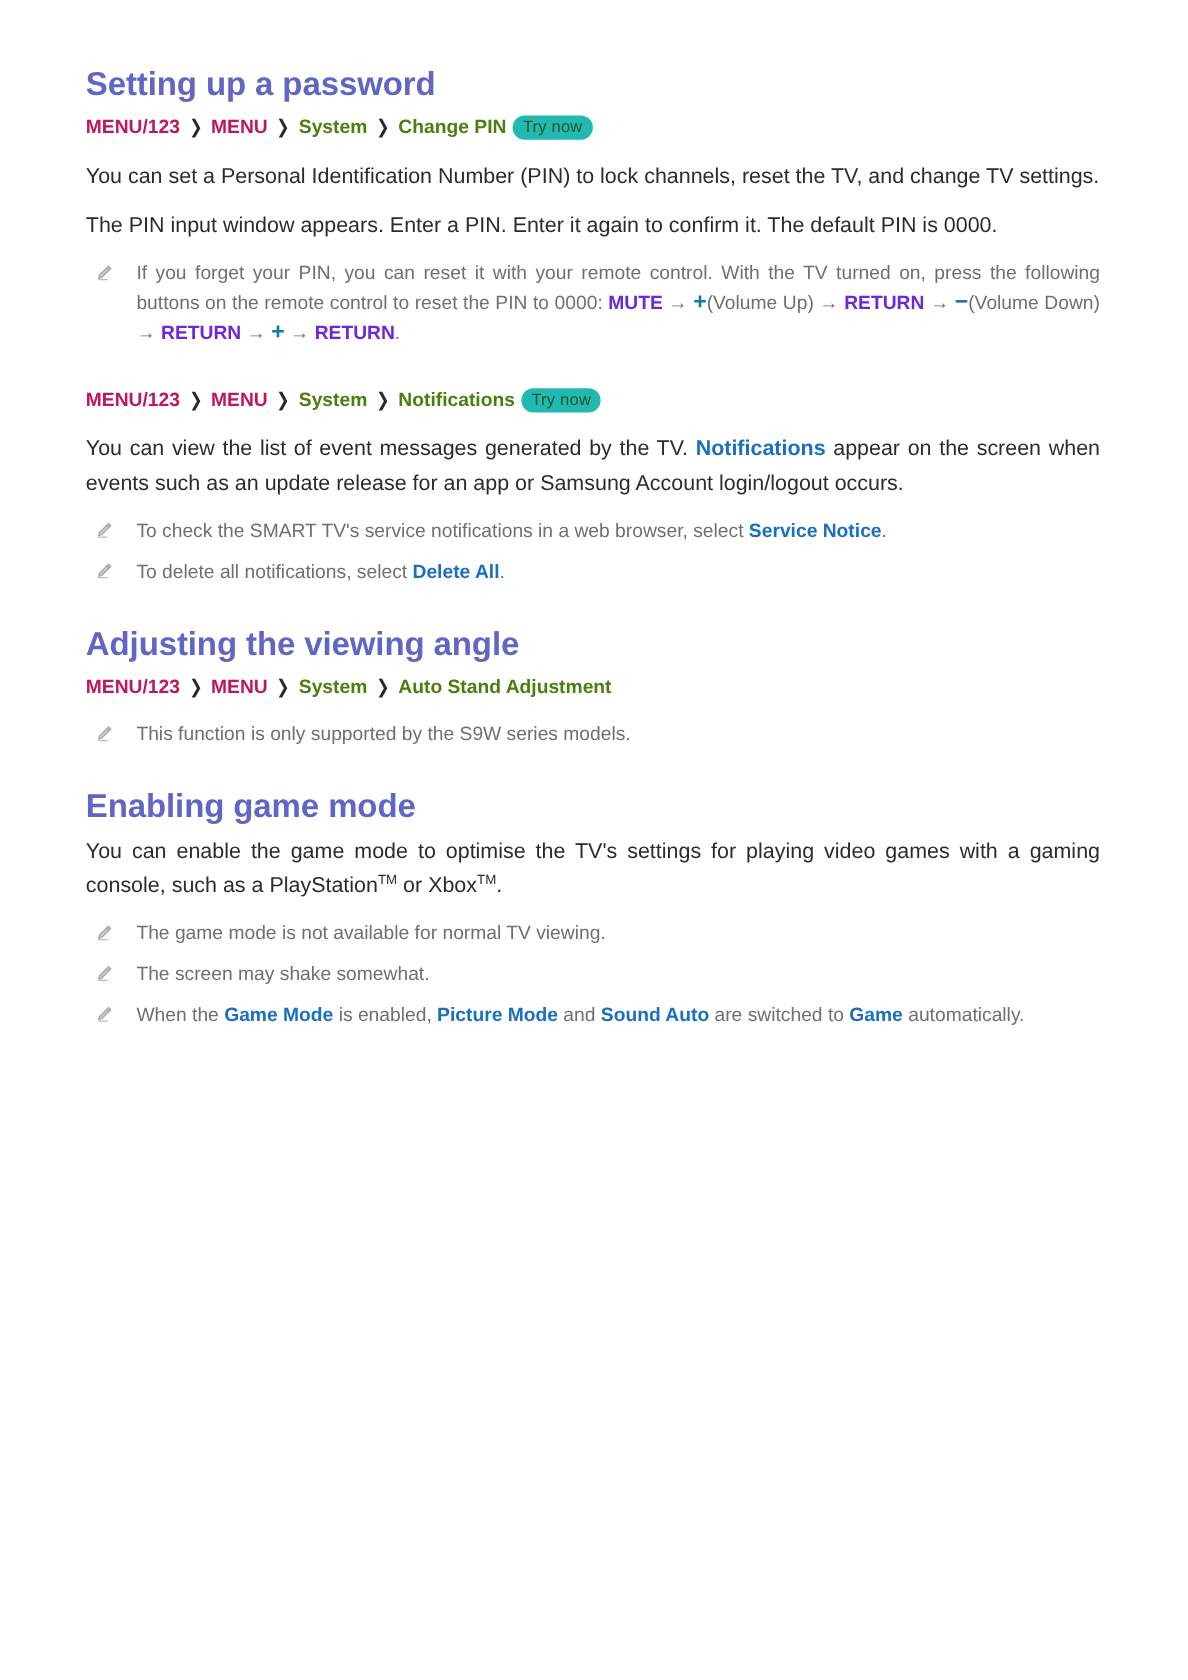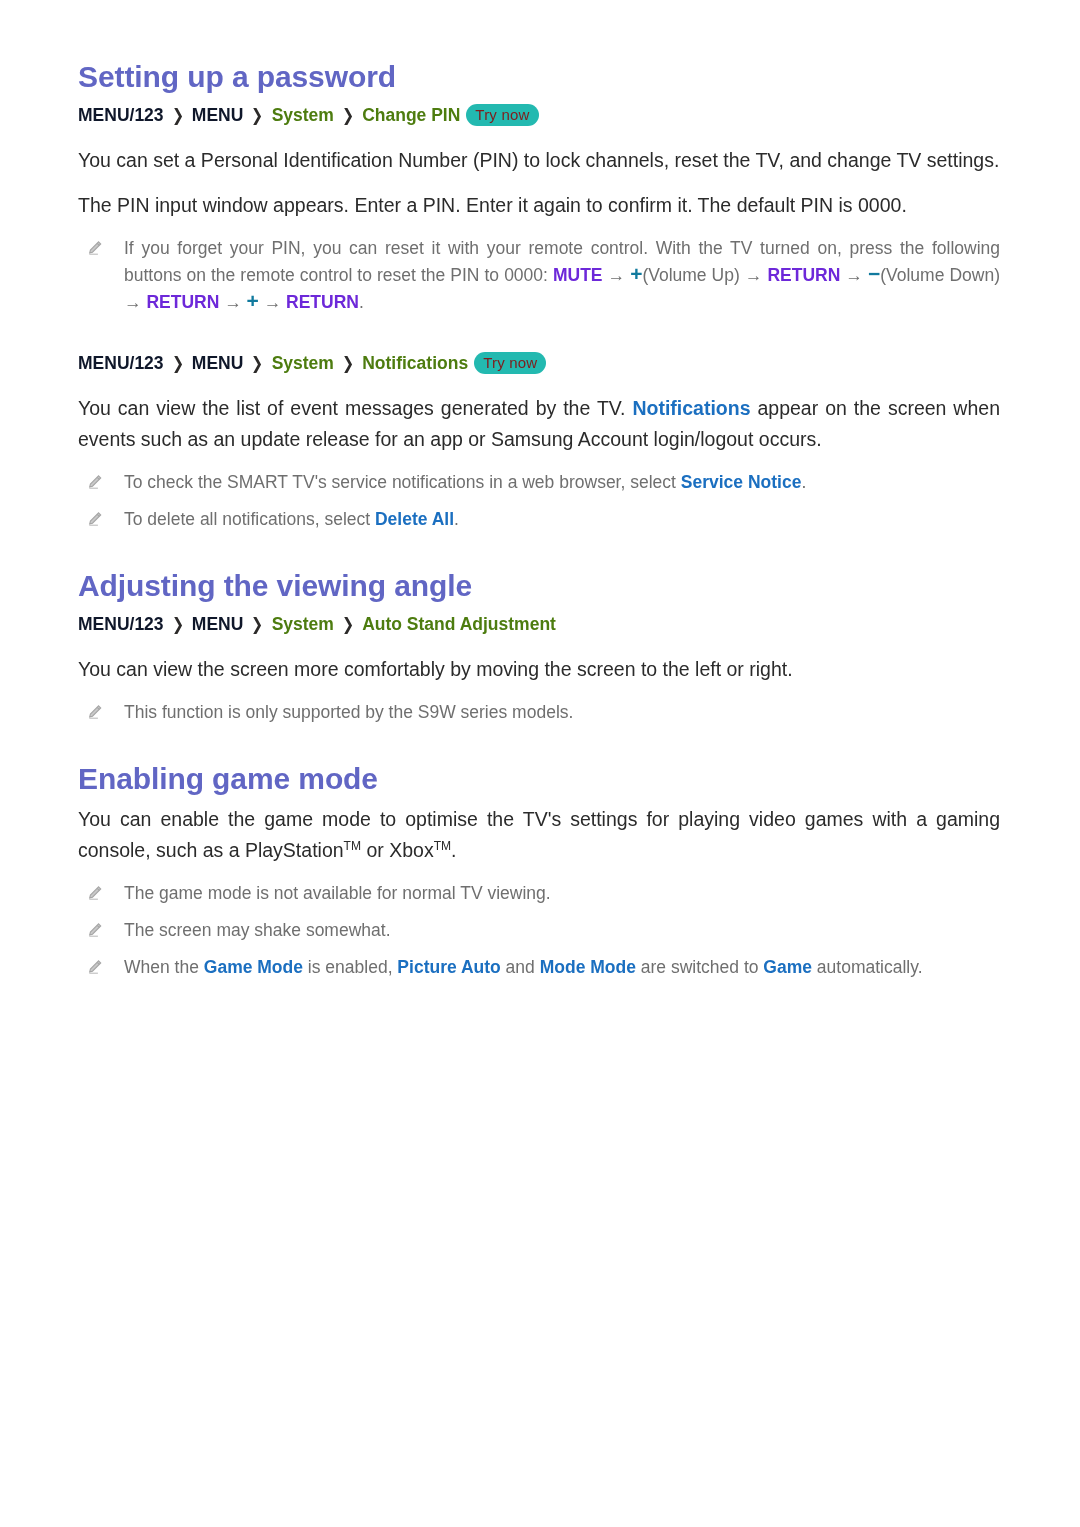--- a/index.html
+++ b/index.html
@@ -38,34 +38,34 @@
 
   
   .path {
     font-size: 17.5px;
     line-height: 26px;
     font-weight: bold;
     margin: 0 0 16px 0;
     white-space: nowrap;
   }
   .path .crumb { display: inline; }
-  .path .crumb.teal  { color: #0f172a; text-align: right; }
+  .path .crumb.teal  { color: #be185d; text-align: right; }
   .path .crumb.blue  { color: #4d7c0f; }
   .path .chev {
     display: inline-block;
     color: #2c2a29;
     font-size: 17px;
     font-weight: bold;
     margin: 0 7px;
     transform: scaleX(0.85);
   }
   .badge {
     display: inline-block;
     background: #23b9b0;
-    color: #7f1d1d;
+    color: #14532d;
     font-size: 15px;
     font-weight: normal;
     line-height: 19px;
     border-radius: 11px;
     padding: 1px 9px 2px 9px;
     margin-left: 6px;
     position: relative;
     top: -1px;
     letter-spacing: 0.2px;
   }
@@ -152,21 +152,20 @@
                 <path d="M11.2 3.3l2.1 2.1"></path>
                 <path d="M3.3 14.2h8.6" stroke="#bdbdbd"></path>
               </g>
             </svg></span>
           <div class="ntext"><span>To delete all notifications, select </span><span class="blue">Delete All</span><span>.</span></div>
         </div>
       </section>
       <section class="section">
         <h2 class="sec-title">Adjusting the viewing angle</h2>
         <div class="path"><span class="crumb teal">MENU/123</span><span class="chev">❯</span><span class="crumb teal">MENU</span><span class="chev">❯</span><span class="crumb blue">System</span><span class="chev">❯</span><span class="crumb blue">Auto Stand Adjustment</span></div>
-        <p class="body">You can view the screen more comfortably by moving the screen to the left or right.</p>
         <div class="note">
           <span class="pencil"><svg width="17" height="17" viewBox="0 0 17 17" aria-hidden="true">
               <g fill="none" stroke="#a6a6a6" stroke-width="1.1">
                 <path d="M12.6 1.9l2.1 2.1-8.2 8.2-2.8.7.7-2.8z" fill="#c9c9c9"></path>
                 <path d="M11.2 3.3l2.1 2.1"></path>
                 <path d="M3.3 14.2h8.6" stroke="#bdbdbd"></path>
               </g>
             </svg></span>
           <div class="ntext"><span>This function is only supported by the S9W series models.</span></div>
         </div>
@@ -195,17 +194,17 @@
           <div class="ntext"><span>The screen may shake somewhat.</span></div>
         </div>
         <div class="note">
           <span class="pencil"><svg width="17" height="17" viewBox="0 0 17 17" aria-hidden="true">
               <g fill="none" stroke="#a6a6a6" stroke-width="1.1">
                 <path d="M12.6 1.9l2.1 2.1-8.2 8.2-2.8.7.7-2.8z" fill="#c9c9c9"></path>
                 <path d="M11.2 3.3l2.1 2.1"></path>
                 <path d="M3.3 14.2h8.6" stroke="#bdbdbd"></path>
               </g>
             </svg></span>
-          <div class="ntext"><span>When the </span><span class="blue">Game Mode</span><span> is enabled, </span><span class="blue">Picture Auto</span><span> and </span><span class="blue">Mode Mode</span><span> are switched to </span><span class="blue">Game</span><span> automatically.</span></div>
+          <div class="ntext"><span>When the </span><span class="blue">Game Mode</span><span> is enabled, </span><span class="blue">Picture Mode</span><span> and </span><span class="blue">Sound Auto</span><span> are switched to </span><span class="blue">Game</span><span> automatically.</span></div>
         </div>
       </section>
     </div>
 </div>
 
 </body></html>

